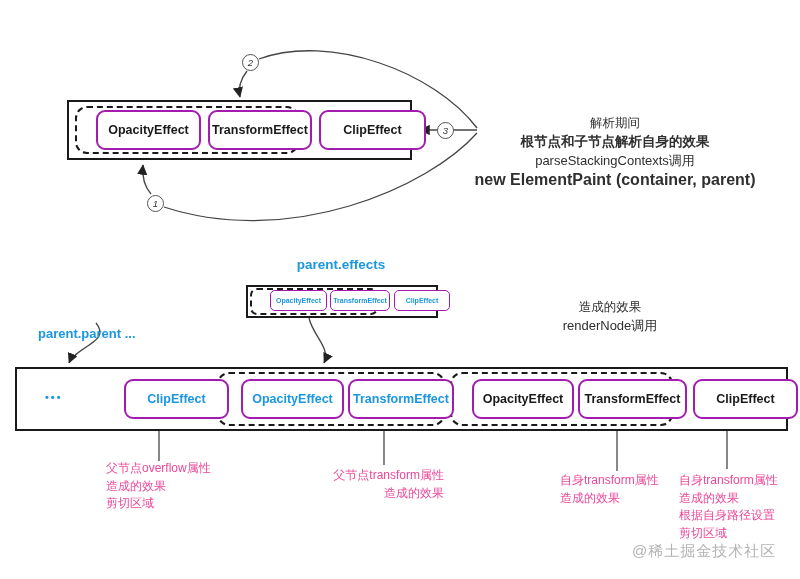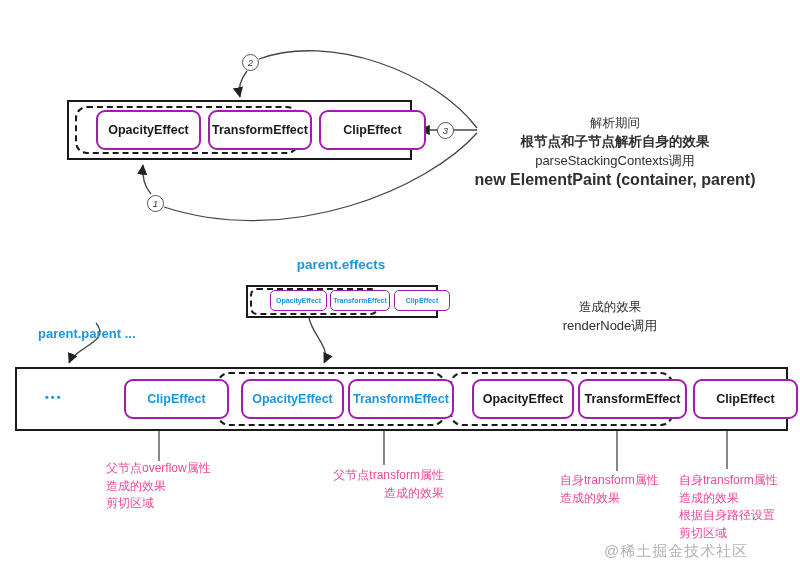--- a/index.html
+++ b/index.html
@@ -152,17 +152,17 @@
     <div>自身transform属性</div>
     <div>造成的效果</div>
   </div>
   <div class="annot" style="left:679px;top:472px;">
     <div>自身transform属性</div>
     <div>造成的效果</div>
     <div>根据自身路径设置</div>
     <div>剪切区域</div>
   </div>
 
-  <div class="watermark" style="left:604px;top:542px;">
+  <div class="watermark" style="left:632px;top:542px;">
     <span>@稀土掘金技术社区</span>
   </div>
 
 </div>
 
 </body></html>

